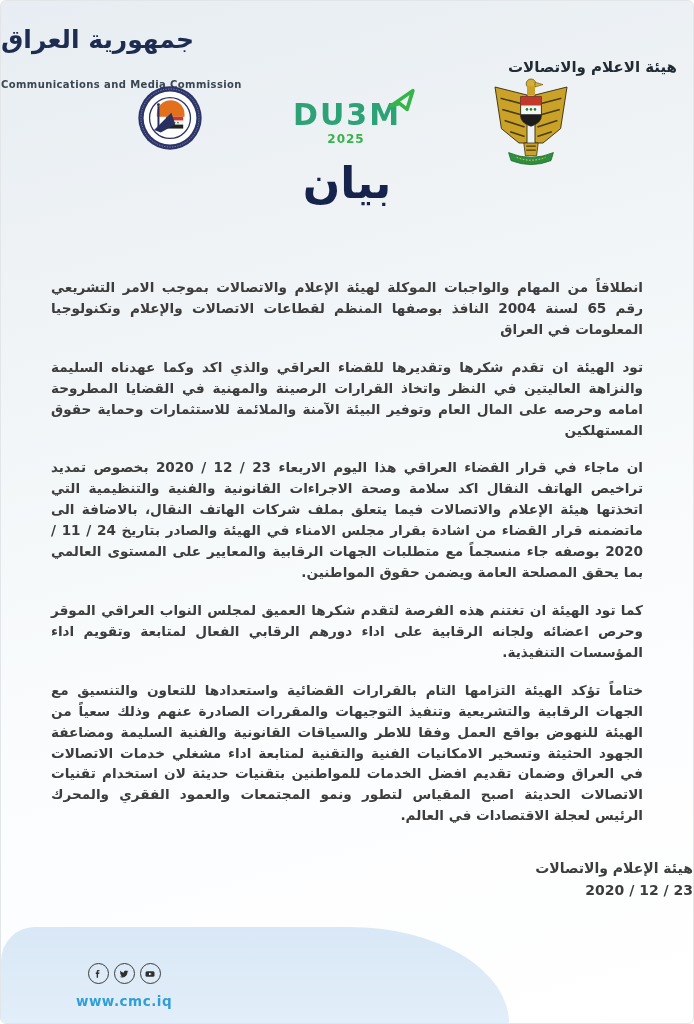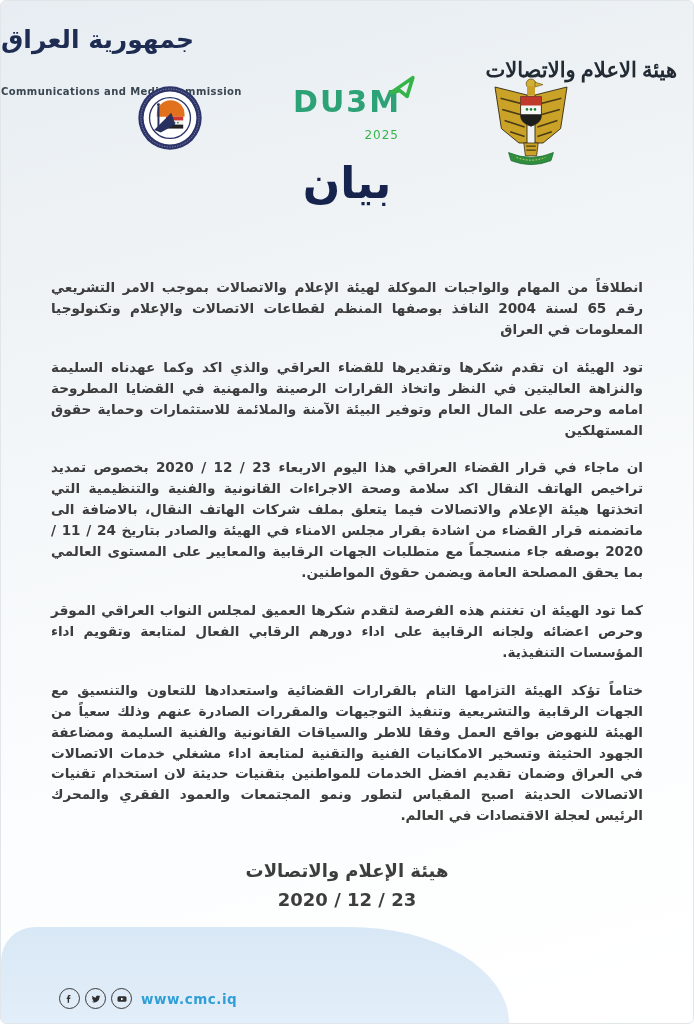--- a/index.html
+++ b/index.html
@@ -13,66 +13,66 @@
     border:1px solid #e2e6e9;
     box-sizing:border-box;
     border-radius:6px;
   }
   
   .header{position:absolute;top:12px;left:0;right:16px;margin-top:12px;}
   .calligraphy{
     font-size:25px;font-weight:bold;color:#1e2c52;
     letter-spacing:1px;
   }
-  .org-ar{font-size:21px;font-weight:bold;color:#222b33;margin-top:4px;direction:rtl;font-family:Liberation Serif, serif;}
+  .org-ar{font-size:15px;font-weight:bold;color:#222b33;margin-top:4px;direction:rtl;}
   .org-en{font-size:10px;font-weight:bold;color:#3a4650;margin-top:3px;letter-spacing:.4px;}
   
   .logo-cmc{position:absolute;left:136px;top:84px;width:66px;height:66px;}
   .logo-eagle{position:absolute;left:490px;top:68px;width:80px;height:108px;}
   .logo-du3m{
-    position:absolute;left:50%;top:86px;transform:translateX(-50%);
+    position:absolute;left:50%;top:99px;transform:translateX(-50%);
     width:150px;text-align:center;
   }
   .du3m-row{position:relative;display:inline-block;}
   .du3m-word{
     font-size:30px;font-weight:bold;color:#2da276;
     letter-spacing:2px;line-height:1;
   }
   .du3m-plane{position:absolute;right:-14px;top:-12px;width:26px;height:24px;}
-  .du3m-year{font-size:12px;font-weight:normal;color:#35b44a;text-align:right;margin-top:11px;padding-right:2px;letter-spacing:1px;}
+  .du3m-year{font-size:12px;font-weight:bold;color:#35b44a;text-align:center;margin-top:2px;padding-right:2px;letter-spacing:1px;}
   
   .title{
     position:absolute;top:156px;left:0;right:0;margin:0;
     text-align:center;font-size:44px;font-weight:bold;color:#16244d;direction:rtl;
   }
   
   .body-text{
     position:absolute;top:262px;left:50px;right:50px;
     direction:rtl;text-align:justify;
   }
   .body-text p{
     margin:14px 0 17px 0;
     font-size:13.6px;font-weight:bold;color:#3d3d3d;line-height:1.54;
   }
   
   .signature{
     position:absolute;top:856px;left:0;right:0;
-    text-align:center;direction:rtl;
-    font-weight:bold;color:#3d3d3d;font-size:18px;line-height:1.6;
+    text-align:right;direction:rtl;
+    font-weight:bold;color:#3d3d3d;font-size:14px;line-height:1.6;
   }
   
   .footer-shape{
     position:absolute;left:0;bottom:0;width:508px;height:96px;
     background:linear-gradient(180deg,#d9e8f6 0%,#e2eef9 100%);
     border-top-left-radius:34px;
     border-top-right-radius:160px 96px;
   }
   .footer-content{
     position:absolute;left:58px;bottom:14px;width:130px;
-    display:flex;align-items:center;gap:9px;
+    display:flex;flex-direction:column;align-items:center;gap:9px;
   }
   .social-row{display:flex;gap:5px;}
   .social-circle{
     width:21px;height:21px;border:1.3px solid #3a3a3a;border-radius:50%;
     display:flex;align-items:center;justify-content:center;background:transparent;
     box-sizing:border-box;
   }
   .website{font-size:13.5px;font-weight:bold;color:#2f9fd6;letter-spacing:.5px;}
 </style>
 </head>

